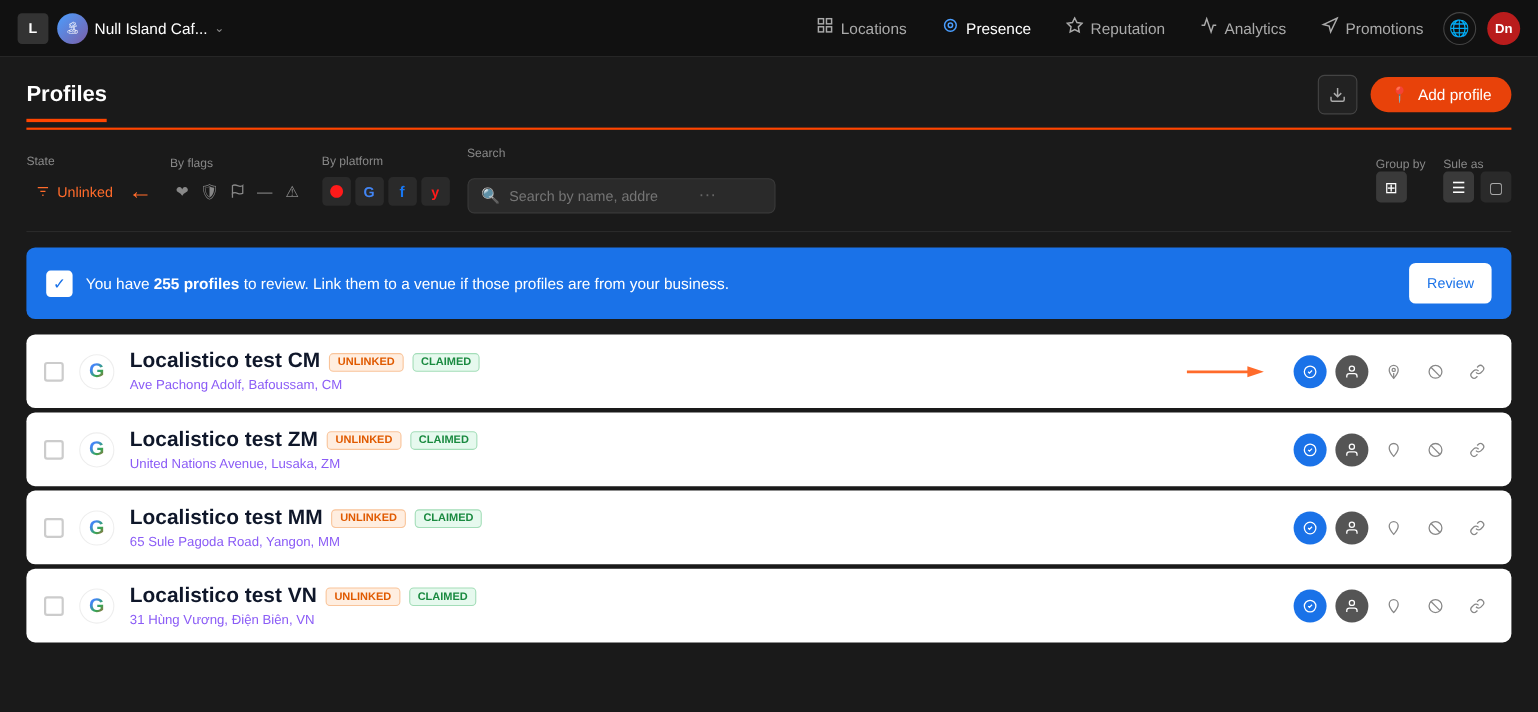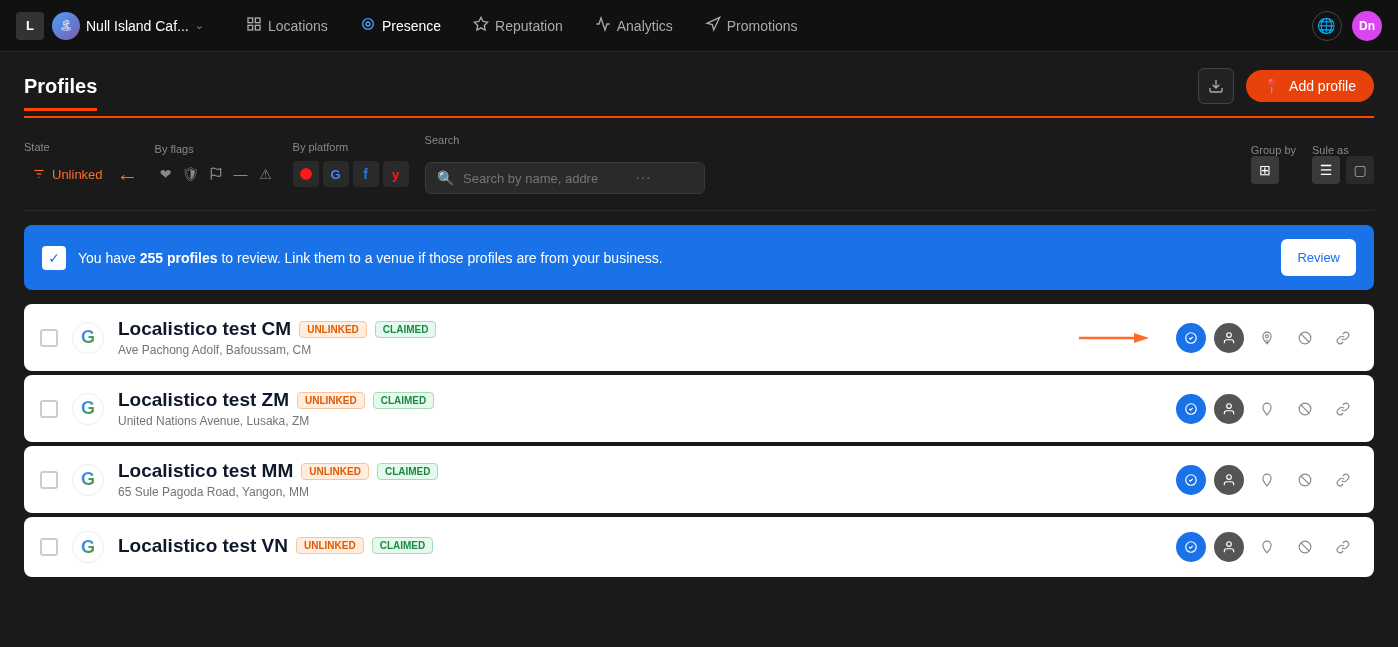--- a/index.html
+++ b/index.html
@@ -44,21 +44,21 @@
       font-size: 11px; color: #fff;
     }
     .nav-brand-name {
       color: #fff; font-size: 14px; font-weight: 500;
     }
     .nav-brand-chevron {
       color: #888; font-size: 11px;
     }
     .nav-items {
       display: flex; align-items: center; gap: 4px; flex: 1;
-      justify-content: flex-start;
+      justify-content: flex-end;
     }
     .nav-item {
       display: flex; align-items: center; gap: 6px;
       padding: 6px 14px;
       border-radius: 6px;
       color: #aaa;
       cursor: pointer;
       font-size: 14px;
       text-decoration: none;
     }
@@ -72,21 +72,21 @@
     }
     .nav-globe {
       width: 30px; height: 30px;
       border: 1px solid #444; border-radius: 50%;
       display: flex; align-items: center; justify-content: center;
       color: #aaa; font-size: 15px; cursor: pointer;
     }
     .nav-user-avatar {
       width: 30px; height: 30px;
       border-radius: 50%;
-      background: #d946ef;
+      background: #b91c1c;
       display: flex; align-items: center; justify-content: center;
       font-size: 12px; font-weight: bold; color: #fff;
       cursor: pointer;
     }
 
     
     .main-content {
       padding: 0 24px;
     }
 
@@ -247,21 +247,21 @@
     .profile-name-row {
       display: flex; align-items: center; gap: 8px; margin-bottom: 3px;
     }
     .profile-name { font-size: 19px; font-weight: 600; color: #0f172a; }
     .badge {
       padding: 2px 7px; border-radius: 4px;
       font-size: 10px; font-weight: 600; text-transform: uppercase;
     }
     .badge-unlinked { background: #ffeee0; color: #e05a00; border: 1px solid #f9c49a; }
     .badge-claimed { background: #e6f9ee; color: #1a8a40; border: 1px solid #a3ddb8; }
-    .profile-address { font-size: 12px; color: #737373; }
+    .profile-address { font-size: 12px; color: #8b5cf6; }
     .profile-actions {
       display: flex; align-items: center; gap: 8px;
       flex-shrink: 0;
     }
     .action-icon {
       width: 30px; height: 30px;
       border-radius: 50%;
       display: flex; align-items: center; justify-content: center;
       cursor: pointer; font-size: 15px;
     }
@@ -608,20 +608,21 @@
       <div class="profile-checkbox"></div>
       <div class="profile-platform-icon google-icon">
         <span class="google-g">G</span>
       </div>
       <div class="profile-info">
         <div class="profile-name-row">
           <span class="profile-name">Localistico test VN</span>
           <span class="badge badge-unlinked">UNLINKED</span>
           <span class="badge badge-claimed">CLAIMED</span>
         </div>
+        <div class="profile-address">31 Hùng Vương, Điện Biên, VN</div>
       </div>
       <div class="profile-actions">
         <div class="action-icon action-verify">
           <svg width="14" height="14" viewBox="0 0 24 24" fill="none" stroke="white" stroke-width="2">
               <path d="M9 12l2 2 4-4m6 2a9 9 0 11-18 0 9 9 0 0118 0z"></path>
             </svg>
         </div>
         <div class="action-icon action-user">
           <svg width="14" height="14" viewBox="0 0 24 24" fill="none" stroke="white" stroke-width="2">
               <path d="M20 21v-2a4 4 0 00-4-4H8a4 4 0 00-4 4v2"></path>

